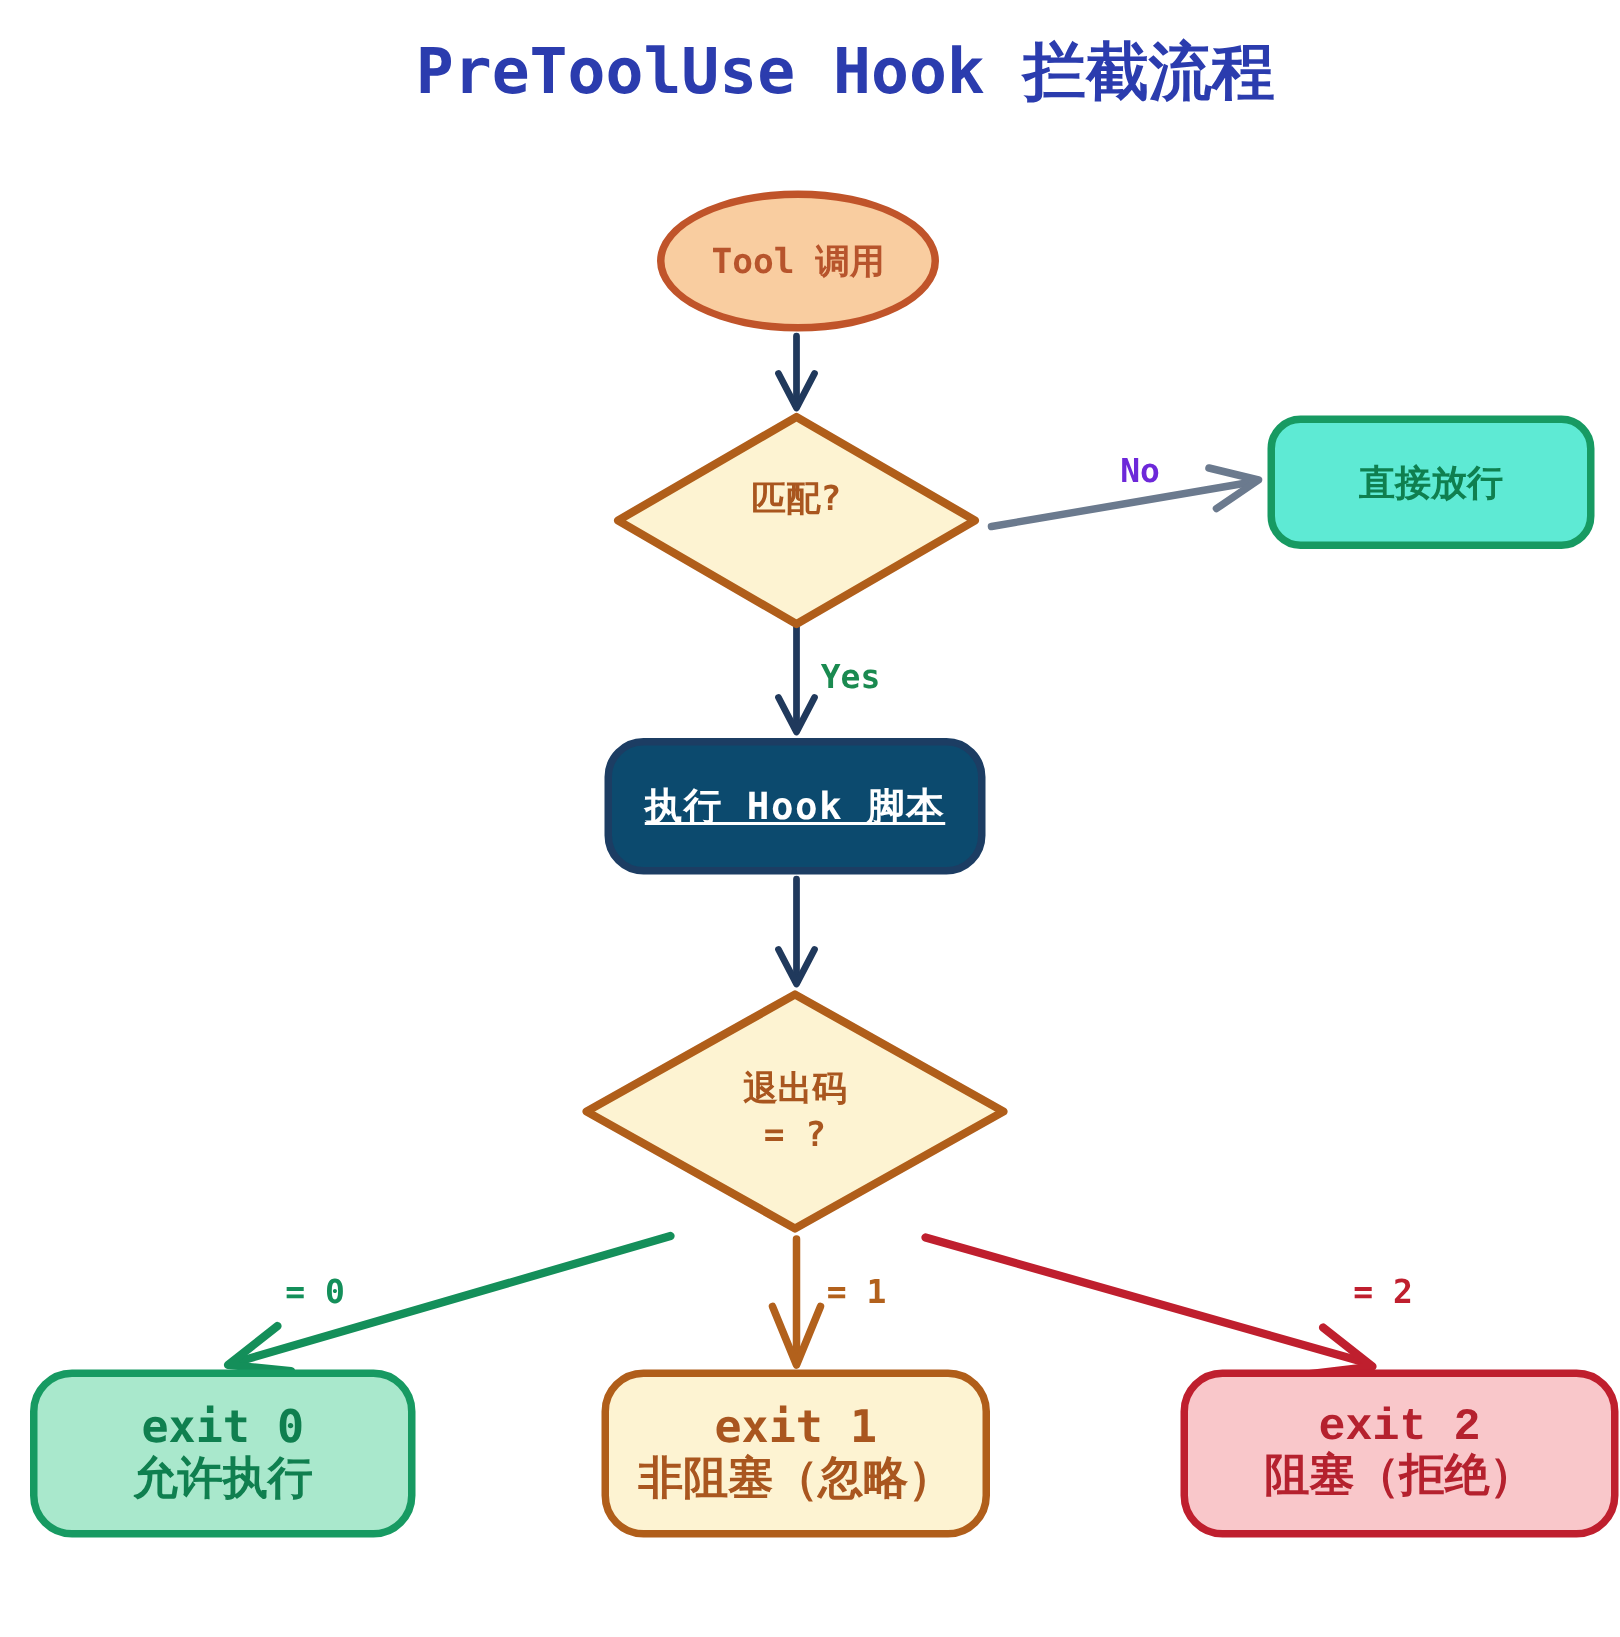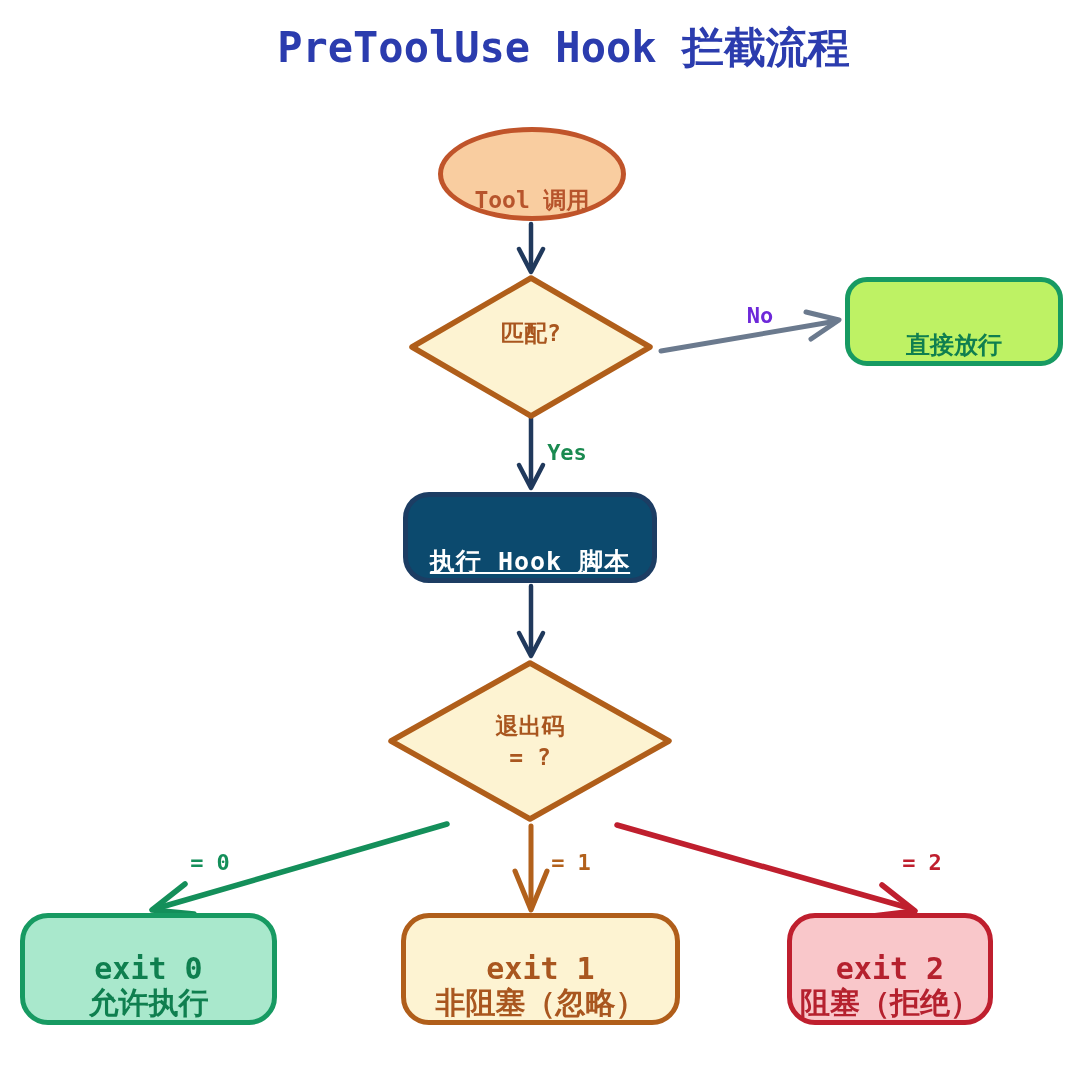--- a/index.html
+++ b/index.html
@@ -14,41 +14,41 @@
   svg.edges { position:absolute; left:0; top:0; }
   .navy  { stroke:#20395c; stroke-width:4.5; fill:none; stroke-linecap:round; stroke-linejoin:round; }
   .slate { stroke:#6b7a8e; stroke-width:5;   fill:none; stroke-linecap:round; stroke-linejoin:round; }
   .gbr   { stroke:#148f5a; stroke-width:5.5; fill:none; stroke-linecap:round; stroke-linejoin:round; }
   .obr   { stroke:#b2611c; stroke-width:5;   fill:none; stroke-linecap:round; stroke-linejoin:round; }
   .rbr   { stroke:#bf1f2e; stroke-width:5.5; fill:none; stroke-linecap:round; stroke-linejoin:round; }
   .diamond { fill:#fdf3d2; stroke:#b05e1a; stroke-width:5.5; stroke-linejoin:round; }
 
   .node {
     position:absolute; display:flex; flex-direction:column; align-items:center;
-    justify-content:flex-end; text-align:center; font-weight:bold; box-sizing:border-box;
+    justify-content:center; text-align:center; font-weight:bold; box-sizing:border-box;
   }
   .ellipse {
     left:438px; top:127px; width:188px; height:94px;
     background:#f9cda0; border:5px solid #c0542a; border-radius:50%;
     color:#b7542c; font-size:23px;
   }
   .pass {
     left:845px; top:277px; width:218px; height:89px;
-    background:#bef264; border:5px solid #179a62; border-radius:22px;
+    background:#5eead4; border:5px solid #179a62; border-radius:22px;
     color:#0f7f4f; font-size:24px;
   }
   .run {
     left:403px; top:492px; width:254px; height:91px;
     background:#0c4a6e; border:5px solid #1c3d63; border-radius:26px;
     color:#ffffff; font-size:25px; letter-spacing:1px;text-decoration:underline;
   }
   .exitbox { font-size:30px; line-height:34px; border-radius:28px; }
   .exit0 { left:20px;  top:913px; width:257px; height:112px; background:#a9e8cc; border:5px solid #179a62; color:#0f7f4f; }
-  .exit1 { left:401px; top:913px; width:279px; height:112px; background:#fdf3d2; border:5px solid #b05e1a; color:#a9561f; }
-  .exit2 { left:787px; top:913px; width:206px; height:112px; background:#f9c7ca; border:5px solid #bf1f2e; color:#b5212e; }
+  .exit1 { left:401px; top:913px; width:259px; height:112px; background:#fdf3d2; border:5px solid #b05e1a; color:#a9561f; }
+  .exit2 { left:787px; top:913px; width:292px; height:112px; background:#f9c7ca; border:5px solid #bf1f2e; color:#b5212e;font-family:Liberation Mono, monospace; }
 
   .dtext {
     position:absolute; text-align:center; font-weight:bold;
     color:#a9561f; font-size:23px; line-height:31px;
   }
   .dt1 { left:411px; top:318px; width:240px; }
   .dt2 { left:390px; top:711px; width:280px; }
 
   .elabel {
     position:absolute; transform:translate(-50%,-50%);

